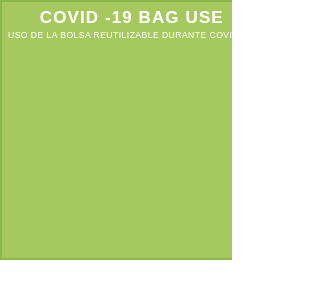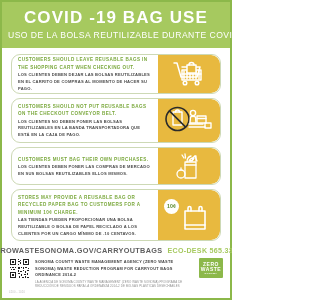--- a/index.html
+++ b/index.html
@@ -4,25 +4,24 @@
 <style>
   * { box-sizing: border-box; margin: 0; padding: 0; }
   html, body {
     width: 232px; height: 300px;
     background: #ffffff;
     font-family: "Liberation Sans", sans-serif;
     overflow: hidden;
   }
   #poster {
     position: relative;
-    width: 232px; height: 300px;
+    width: 232px; height: 260px;
     background: #ffffff;
     border: 2px solid #8cb84a;
     display: flex;
-    flex-direction: column;
   }
 
   
   .header {
     background: #a6c95f;
     padding: 7px 6px 8px 6px;
     text-align: center;
     flex: 0 0 auto;
   }
   .header-title {

